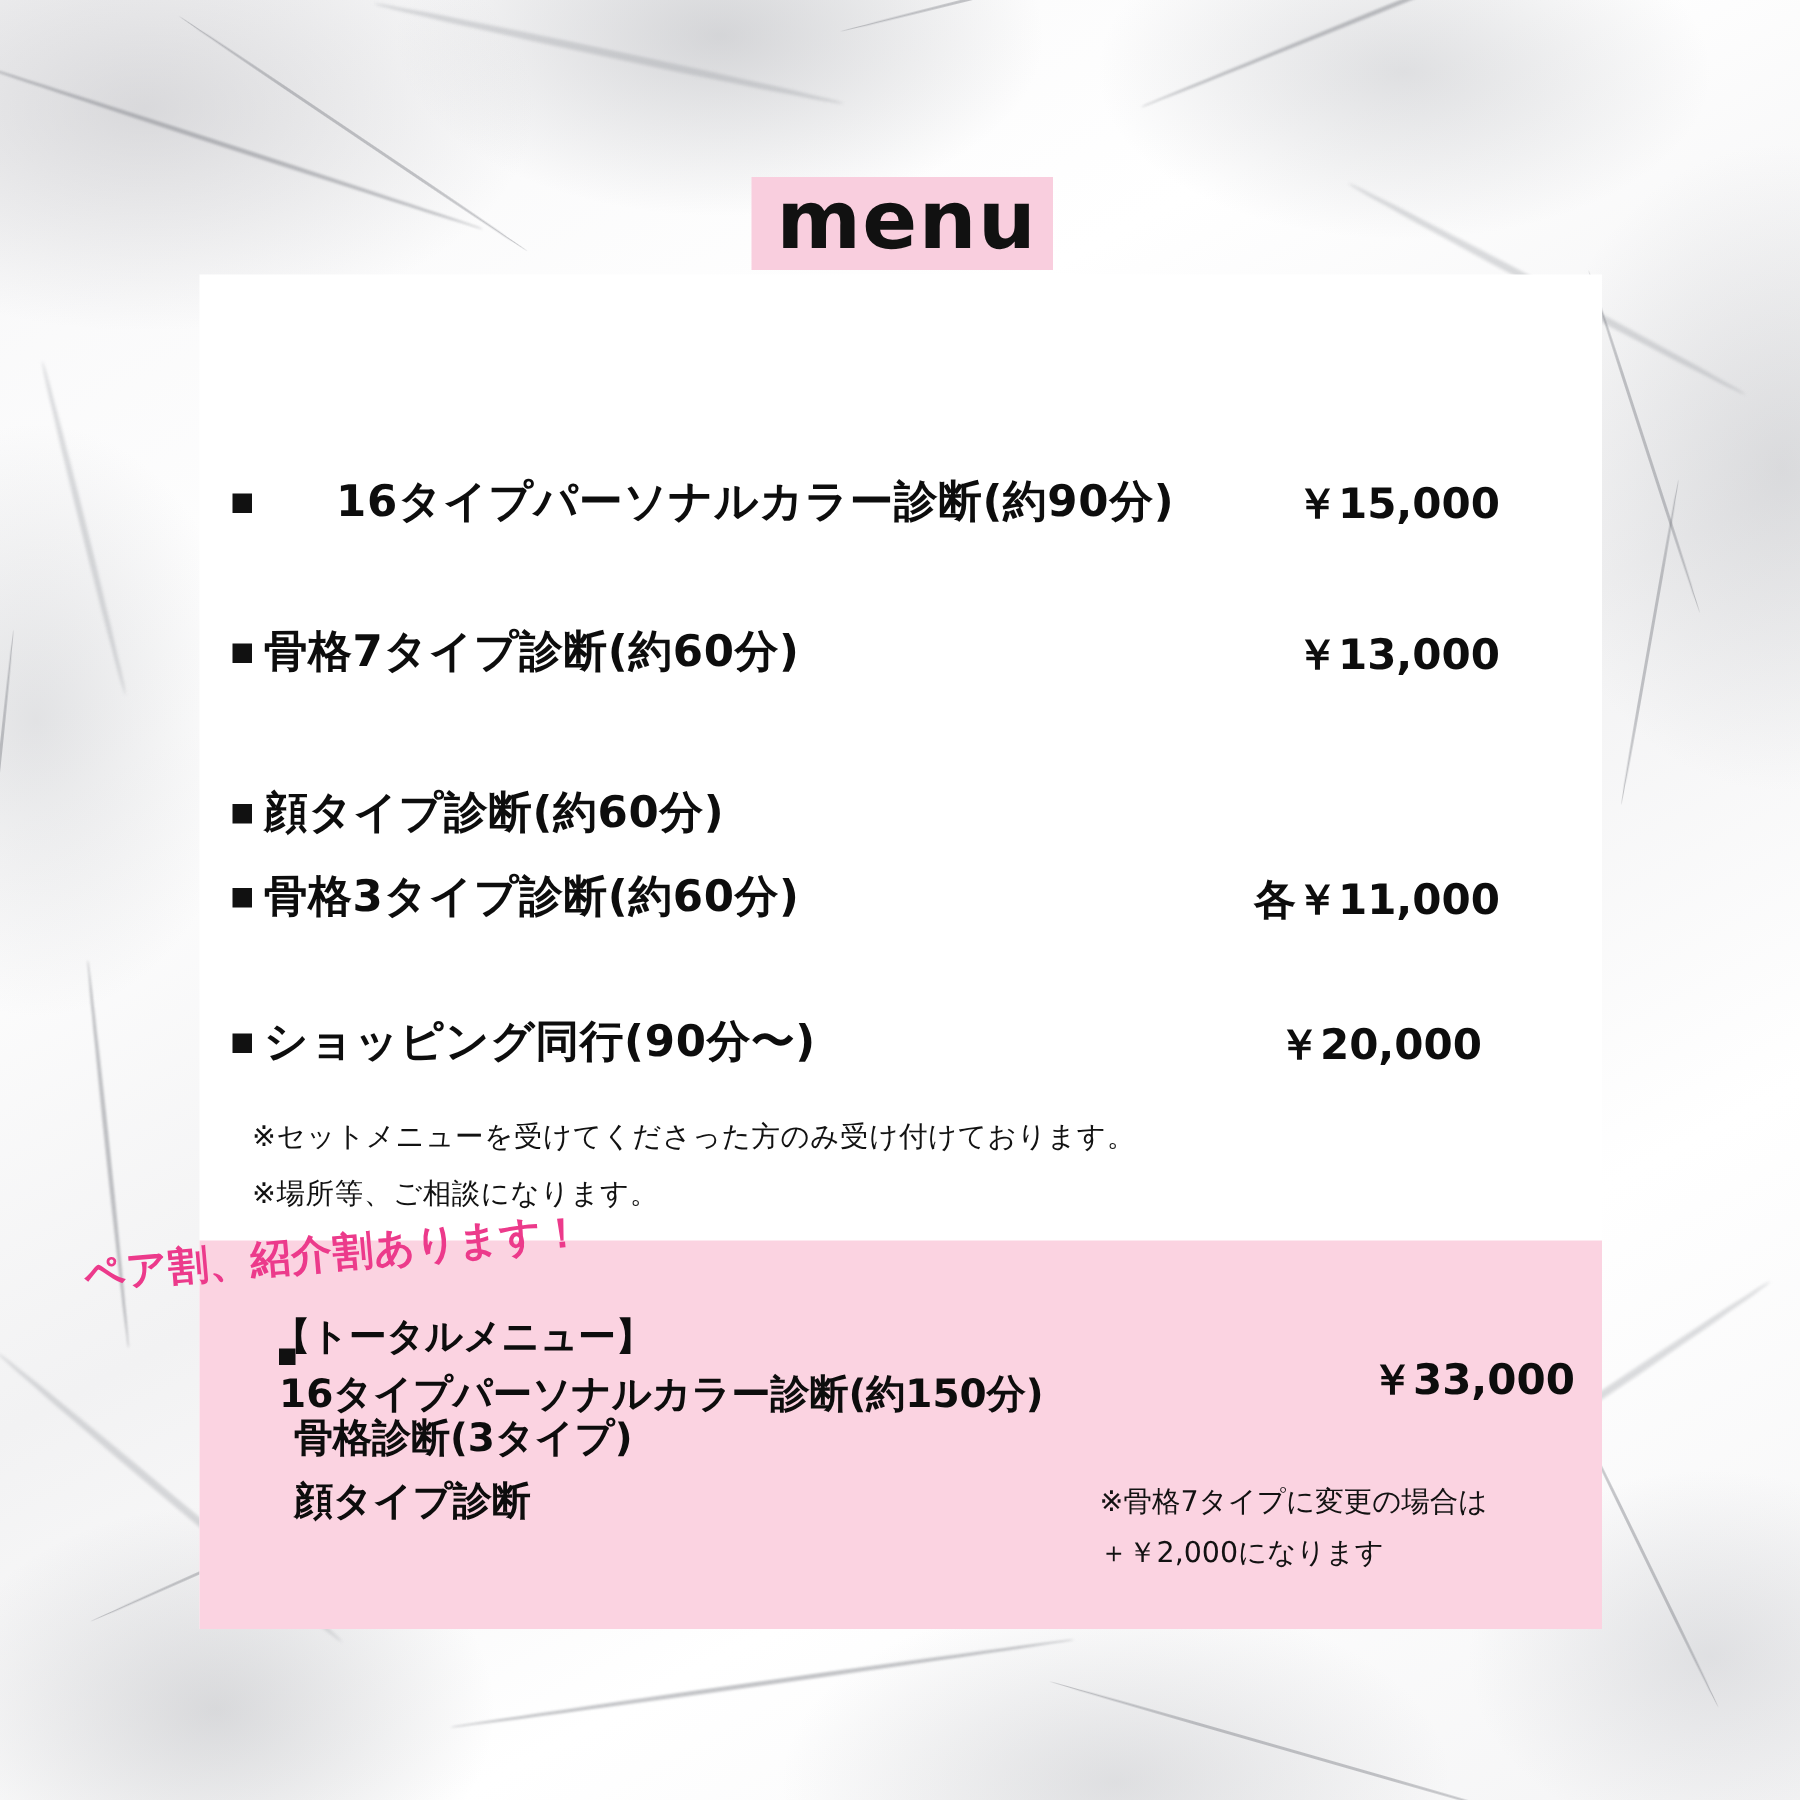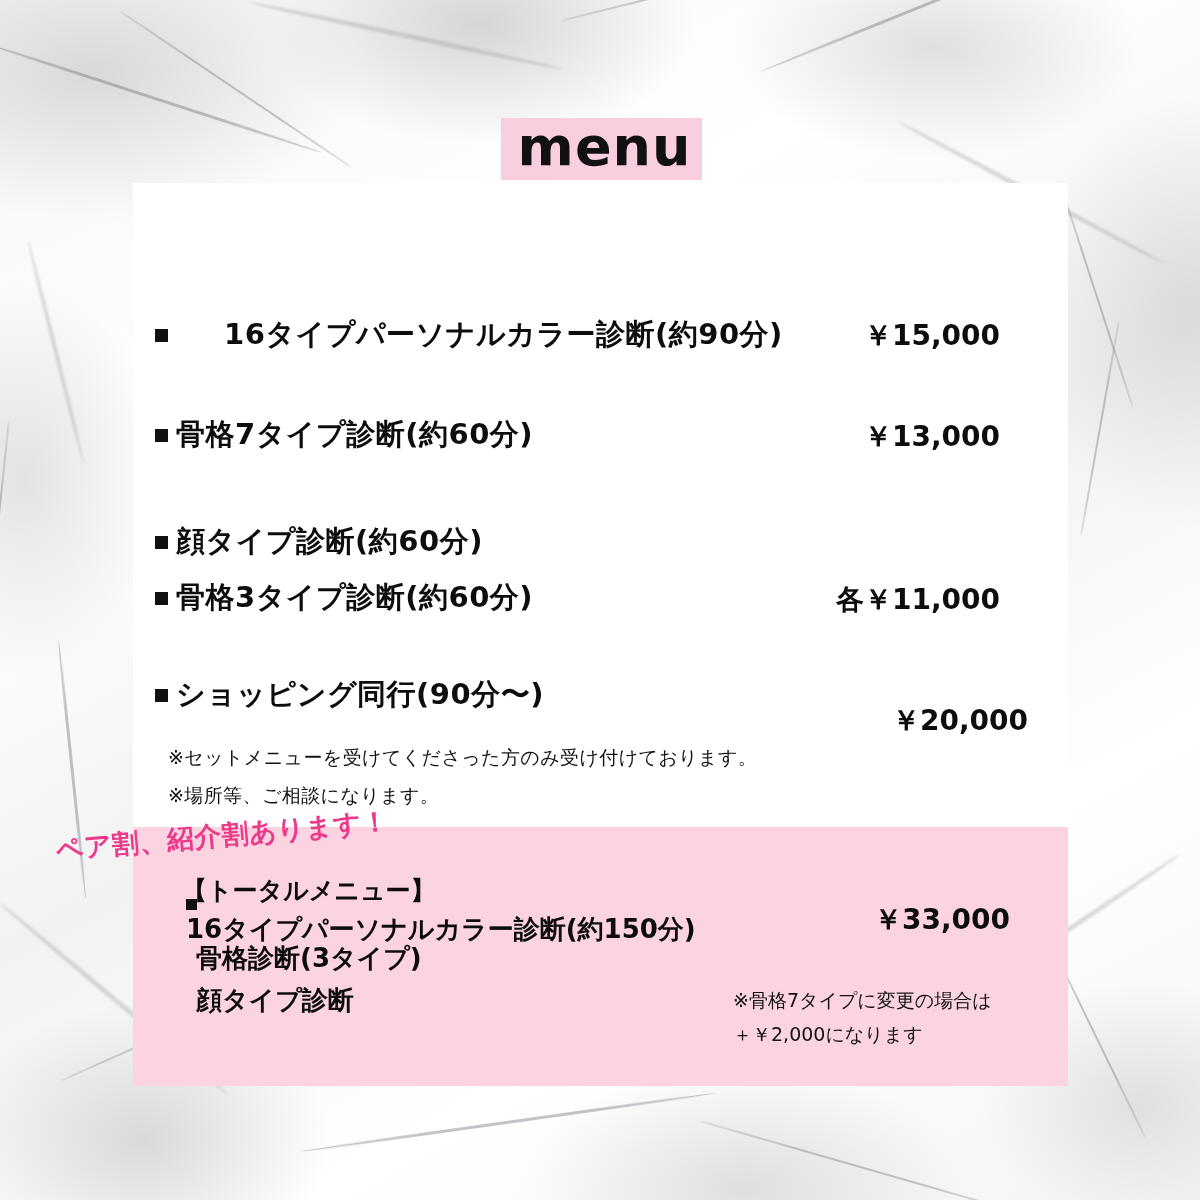--- a/index.html
+++ b/index.html
@@ -113,21 +113,21 @@
   #price1 { left: 700px; top: 317px; width: 300px; }
 
   #row2 { left: 155px; top: 415px; }
   #price2 { left: 700px; top: 418px; width: 300px; }
 
   #row3 { left: 155px; top: 522px; }
   #row4 { left: 155px; top: 578px; }
   #price3 { left: 680px; top: 581px; width: 320px; }
 
   #row5 { left: 155px; top: 675px; }
-  #price4 { left: 728px; top: 678px; width: 300px; margin-top: 24px; }
+  #price4 { left: 688px; top: 678px; width: 300px; }
 
   .note {
     position: absolute;
     font-size: 19px;
     color: #121212;
     letter-spacing: 0.4px;
     white-space: nowrap;
     font-family: "DejaVu Sans", sans-serif;
   }
   #note1 { left: 168px; top: 745px; }
@@ -175,21 +175,21 @@
     white-space: nowrap;
     font-family: "DejaVu Sans", sans-serif;
     flex-direction: column;
   }
   .total-row .bullet { width: 11px; height: 11px; margin-right: 6px; }
   #total1 { left: 186px; top: 901px; }
   #total2 { left: 196px; top: 941px; }
   #total3 { left: 196px; top: 983px; align-items: center; }
   #total-price {
     position: absolute;
-    left: 700px;
+    left: 740px;
     top: 901px;
     width: 310px;
     text-align: right;
     font-size: 28px;
     font-weight: bold;
     color: #0d0d0d;
     white-space: nowrap;
     font-family: "DejaVu Sans", sans-serif;
   }
   .fine {

